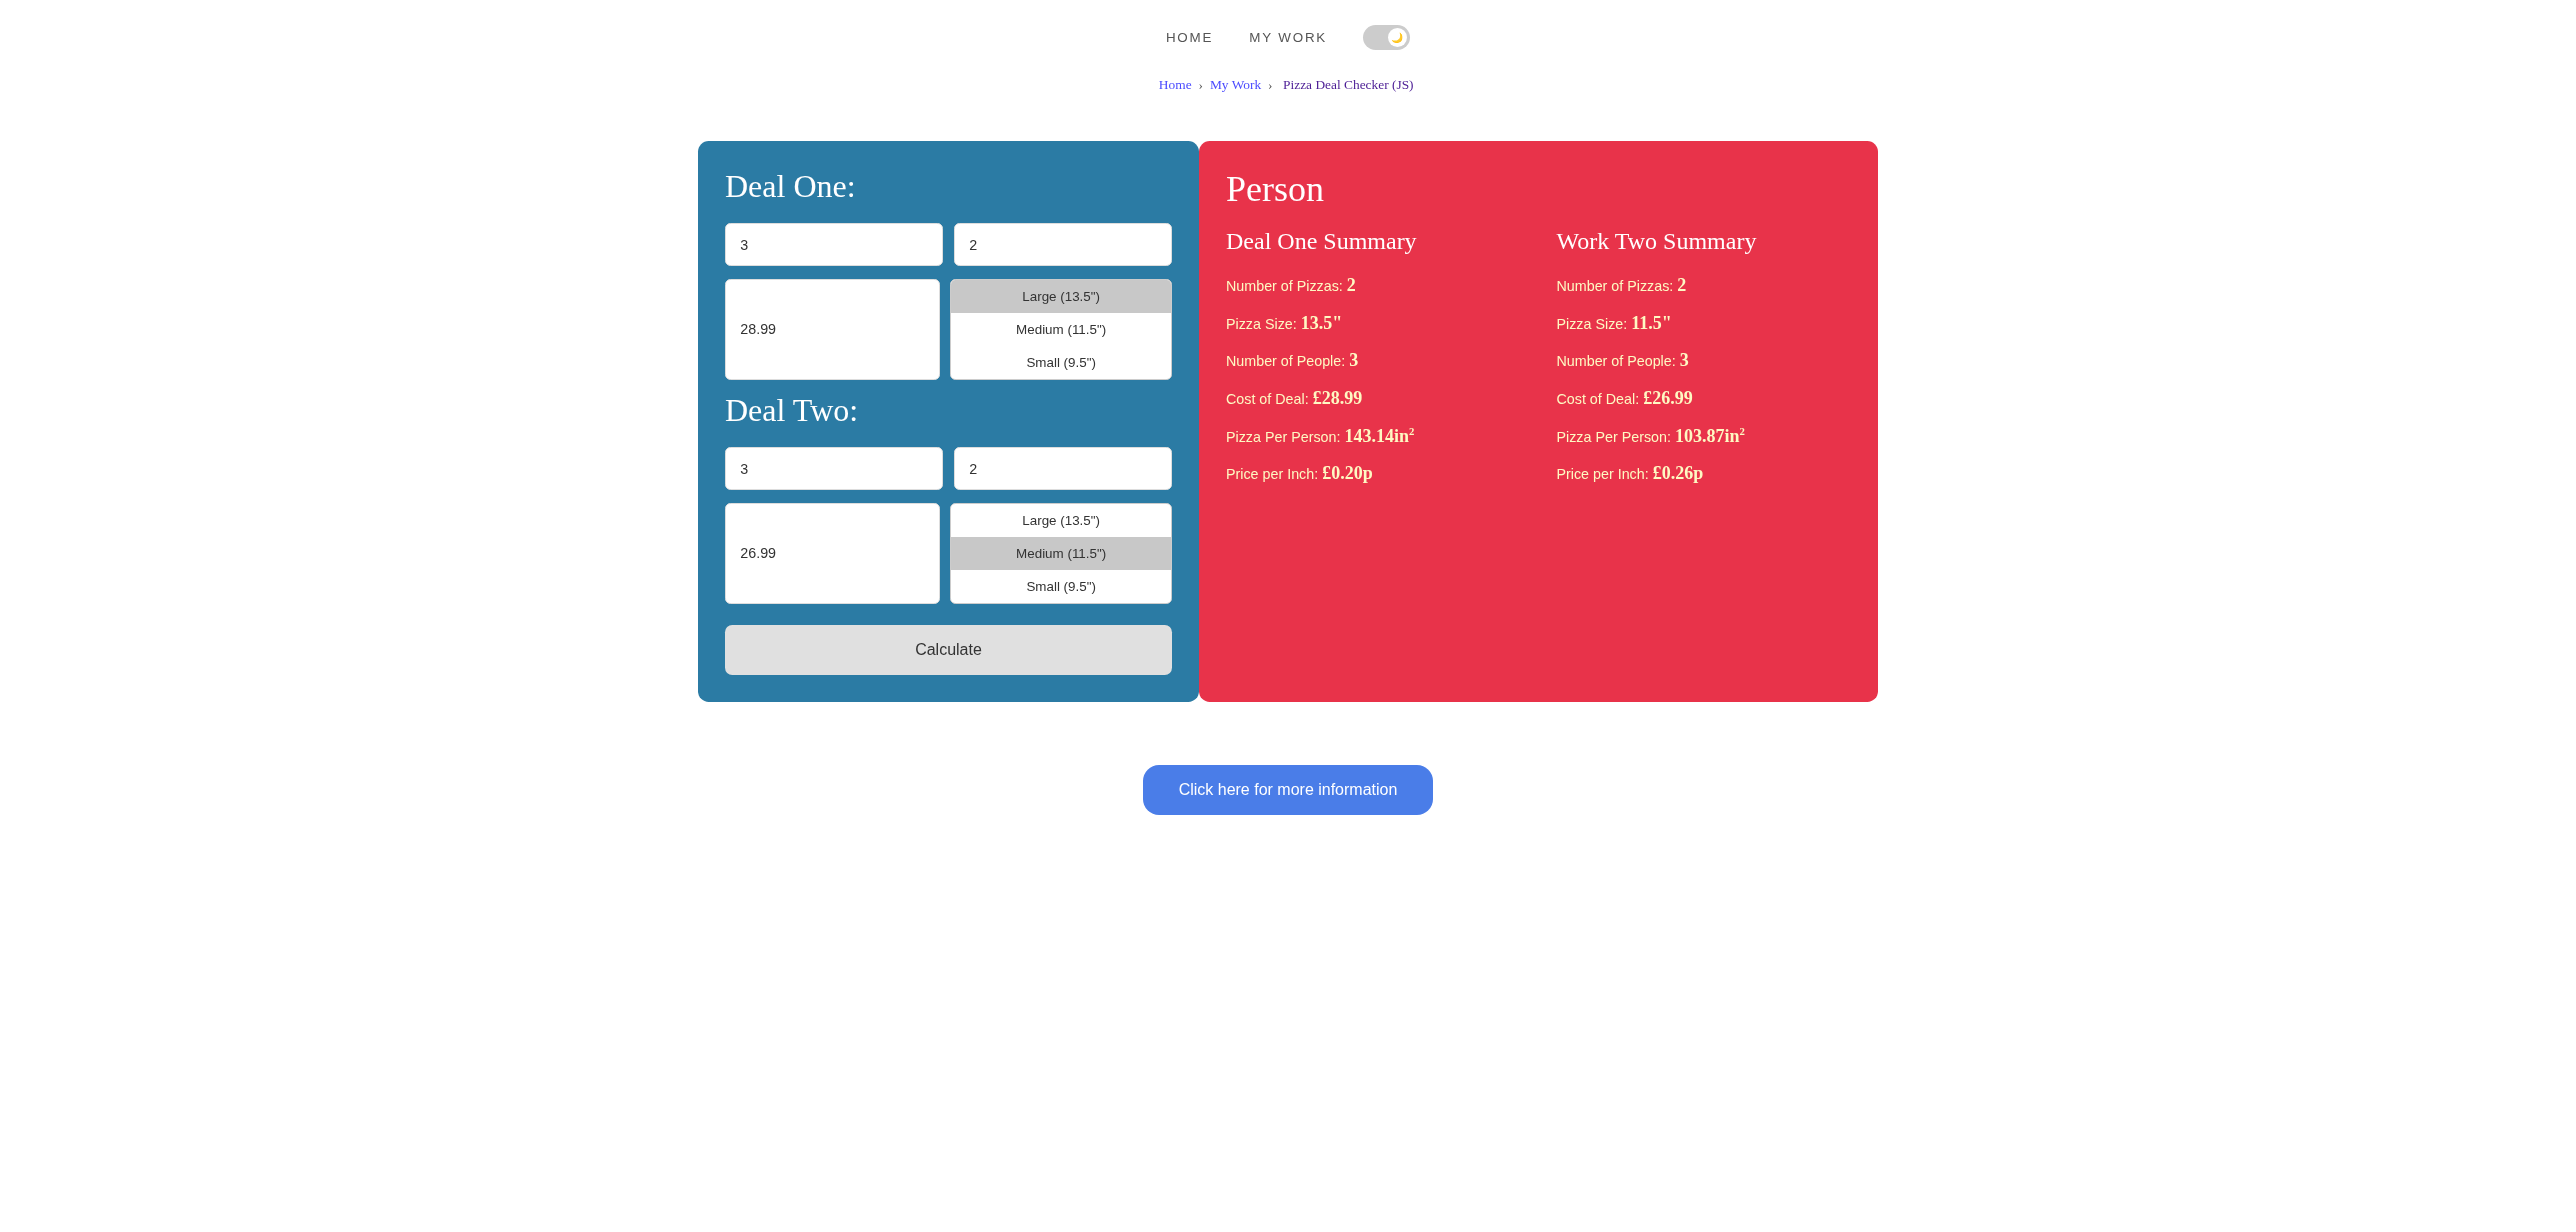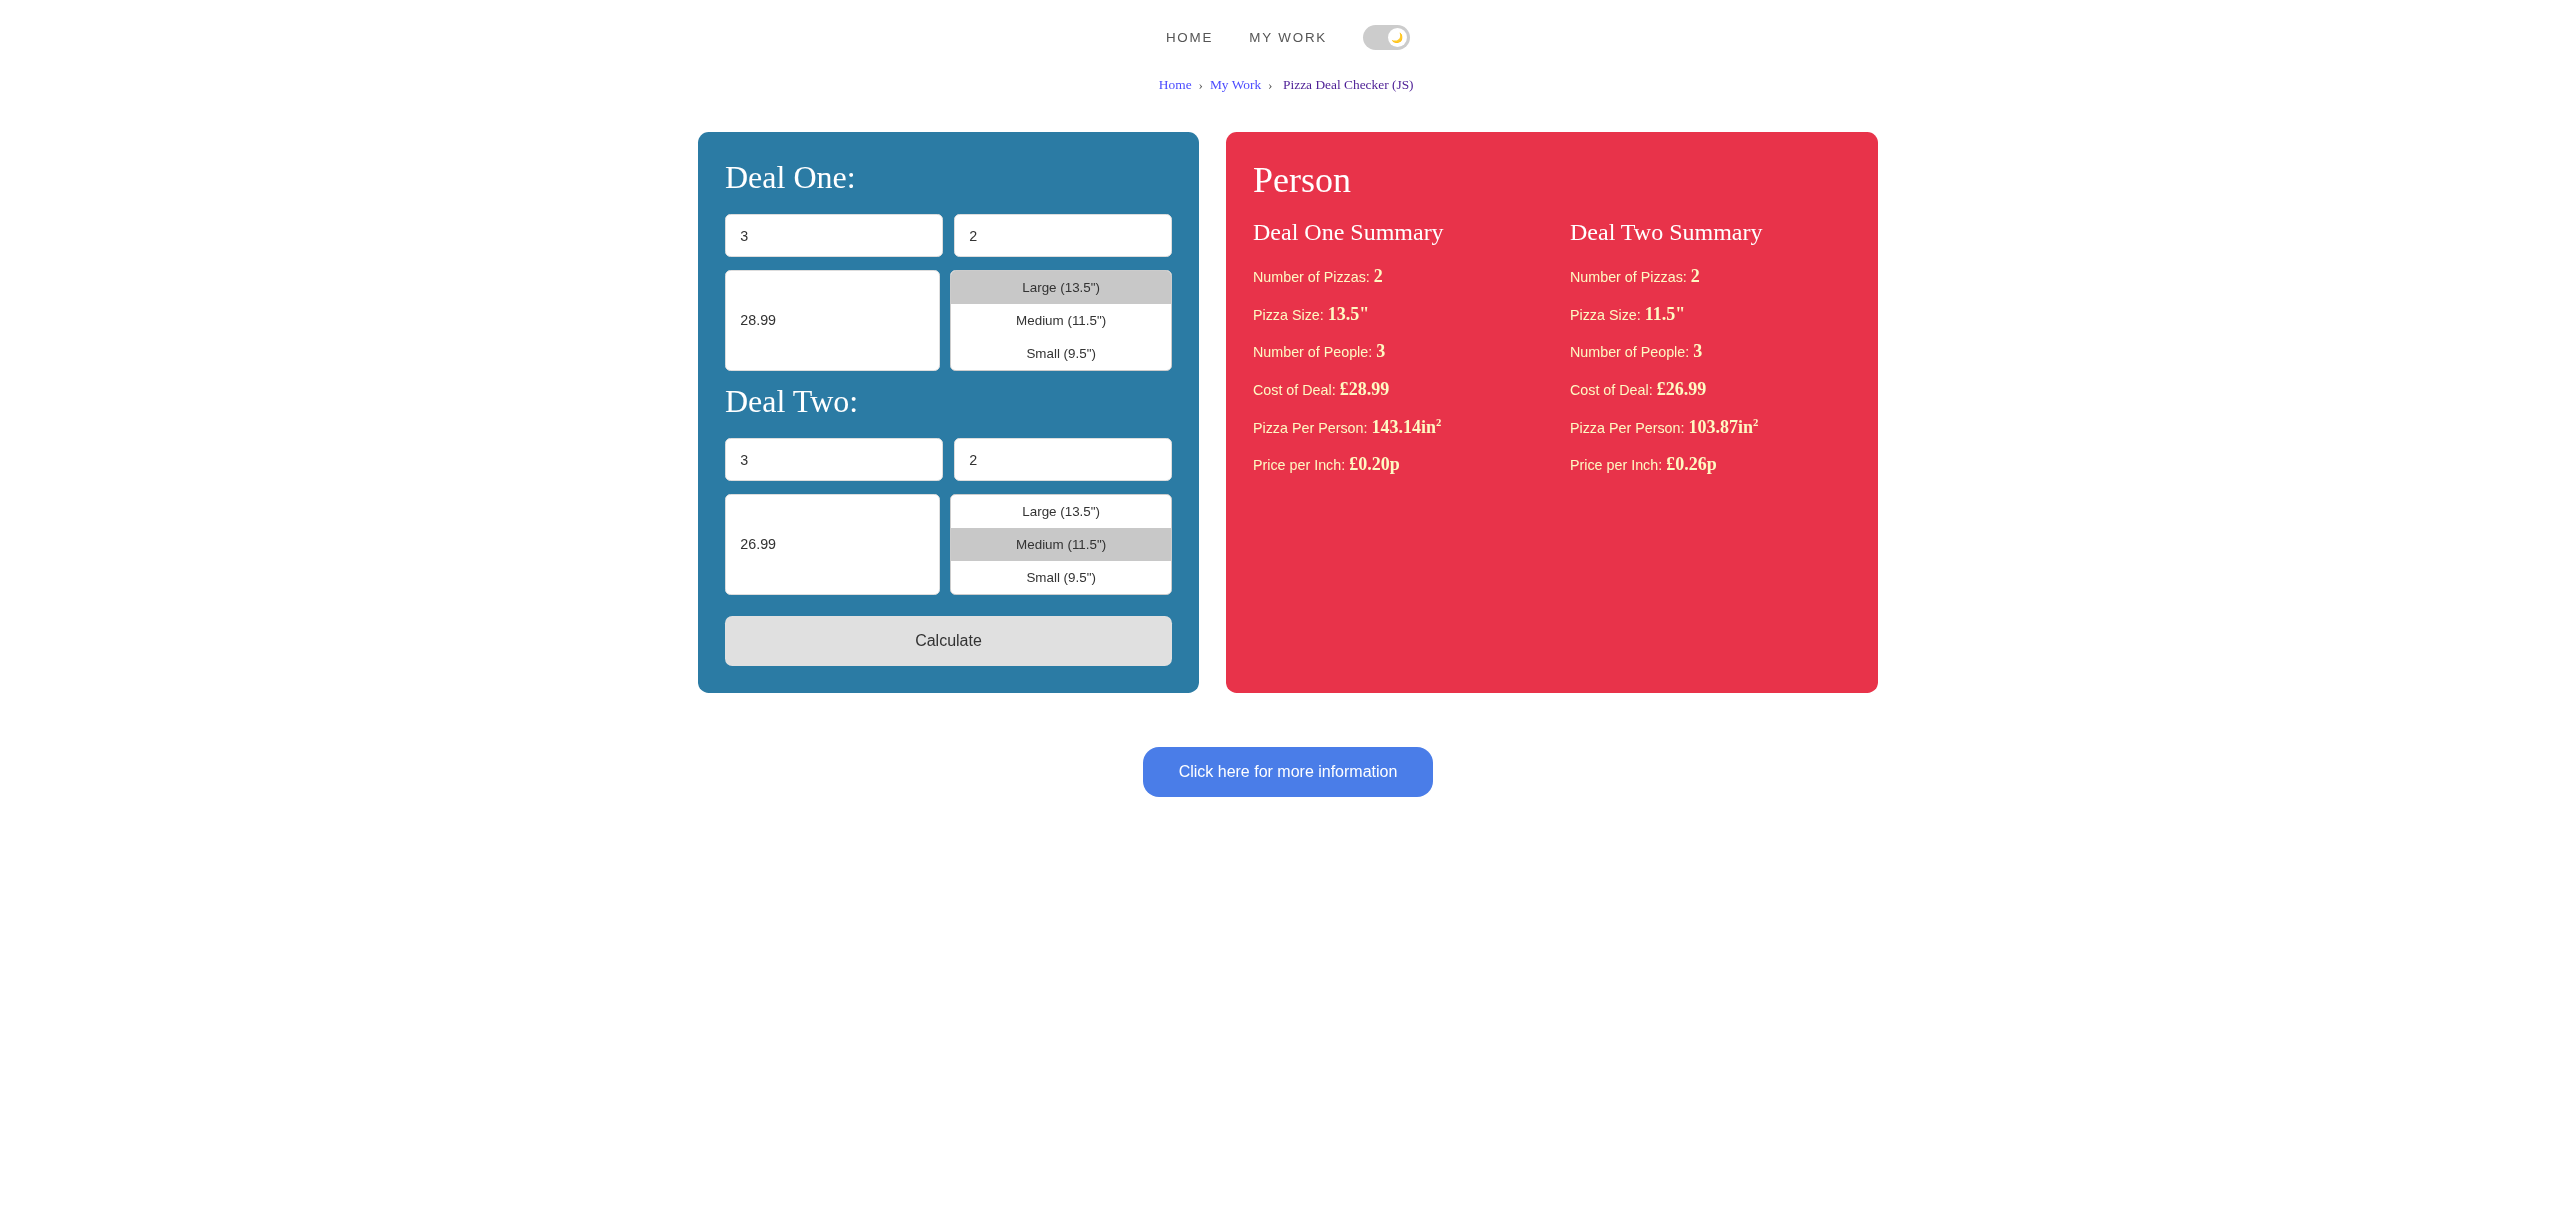--- a/index.html
+++ b/index.html
@@ -65,23 +65,22 @@
       color: #555;
       margin: 0 3.6px;
     }
     .breadcrumb .current {
       color: #4c1d95;
     }
 
     
     .main-content {
       display: flex;
-      gap: 27px;
       max-width: 1252px;
-      margin: 0 auto;
+      margin: 9px auto;
       padding: 12px 36px 36px;
     }
 
     
     .deal-panel {
       background: #2b7ba4;
       border-radius: 10.7px;
       padding: 27px;
       flex: 0 0 501px;
       min-width: 0;
@@ -297,21 +296,21 @@
         </div>
         <div class="summary-row">
           <span>Pizza Per Person:</span> <strong><span>143.14in</span><sup>2</sup></strong>
         </div>
         <div class="summary-row">
           <span>Price per Inch:</span> <strong>£0.20p</strong>
         </div>
       </div>
 
       <div class="summary-col">
-        <h3 class="summary-heading">Deal Two Summary</h3>
+        <h3 class="summary-heading">Work Two Summary</h3>
         <div class="summary-row">
           <span>Number of Pizzas:</span> <strong>2</strong>
         </div>
         <div class="summary-row">
           <span>Pizza Size:</span> <strong>11.5"</strong>
         </div>
         <div class="summary-row">
           <span>Number of People:</span> <strong>3</strong>
         </div>
         <div class="summary-row">

